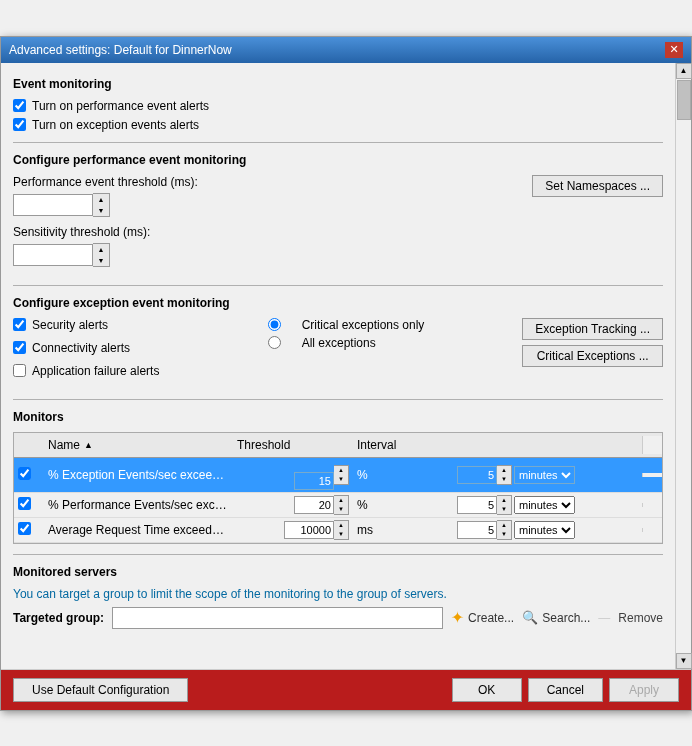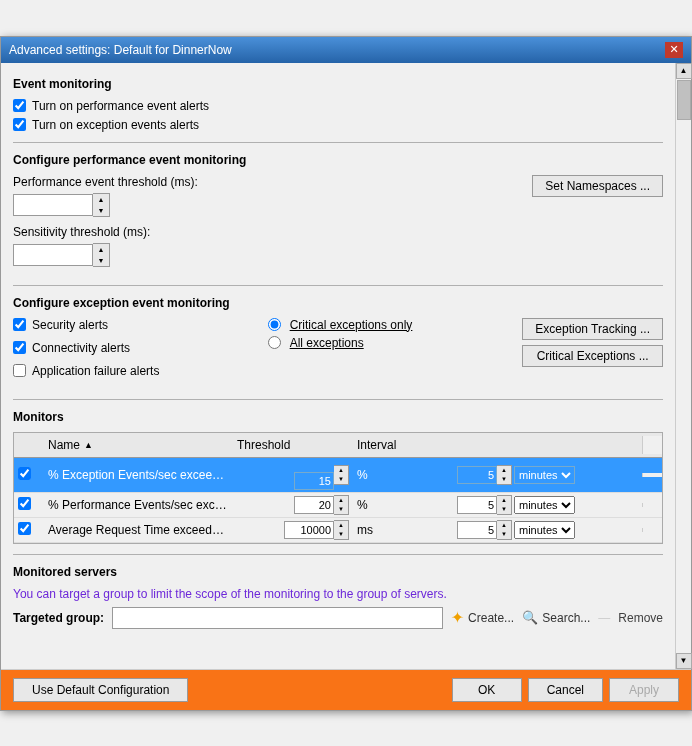--- a/index.html
+++ b/index.html
@@ -111,22 +111,21 @@
       background: #e8e8e8;
       border: 1px solid #999;
       cursor: pointer;
       font-size: 12px;
       min-width: 130px;
       text-align: center;
     }
     .radio-row {
       display: flex;
       align-items: center;
-      gap: 5px;
-      text-decoration: underline;
+      gap: 17px;
     }
     .radio-row input[type="radio"] { margin-right: 4px; }
     .table-header {
       display: grid;
       grid-template-columns: 30px 1fr 120px 100px 1fr 20px;
       background: #e8e8e8;
       border-bottom: 1px solid #999;
       padding: 3px 0;
     }
     .th {
@@ -187,21 +186,21 @@
       display: flex;
       align-items: center;
       justify-content: center;
       padding: 0;
     }
     .scrollbar-col {
       background: #f0f0f0;
       border-left: 1px solid #ccc;
       width: 20px;
     }
-    .monitored-desc { font-size: 12px; margin-bottom: 6px; color: #6d28d9; }
+    .monitored-desc { font-size: 12px; margin-bottom: 6px; color: #0369a1; }
     .targeted-row {
       display: flex;
       align-items: center;
       gap: 8px;
       margin-top: 4px;
     }
     .targeted-label { font-size: 12px; font-weight: bold; }
     .targeted-input {
       flex: 1;
       height: 22px;
@@ -230,21 +229,21 @@
       color: #333;
     }
     .search-icon { font-size: 13px; }
     .remove-btn { color: #404040; cursor: pointer; }
     .footer {
       display: flex;
       justify-content: space-between;
       align-items: center;
       padding: 8px 12px;
       border-top: 1px solid #ccc;
-      background: #f97316;
+      background: #b91c1c;
     }
     .footer-left {}
     .footer-right {
       display: flex;
       gap: 6px;
     }
     .footer-btn {
       padding: 4px 18px;
       background: #e8e8e8;
       border: 1px solid #999;

